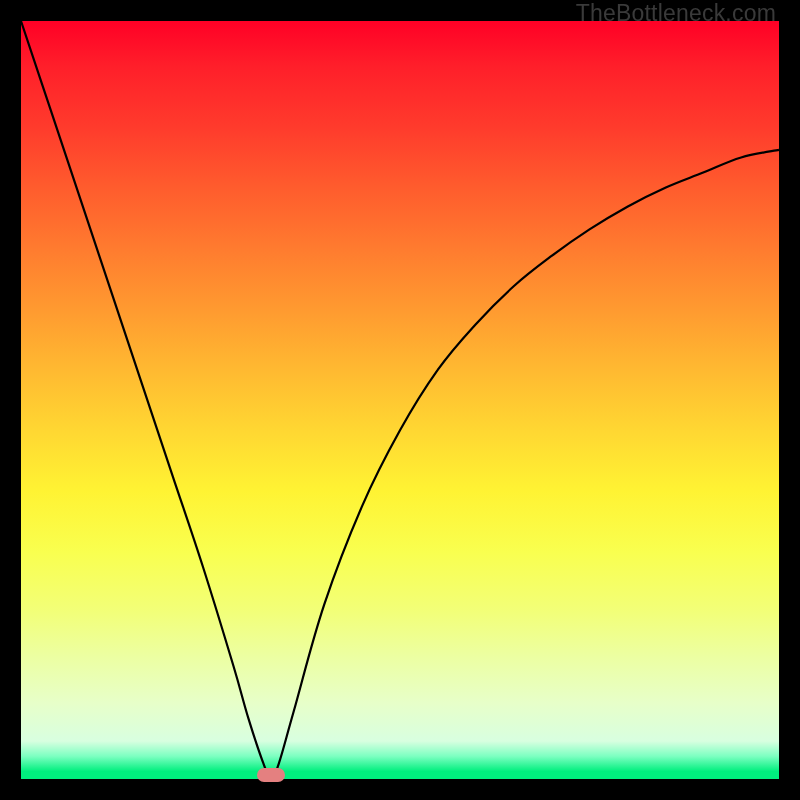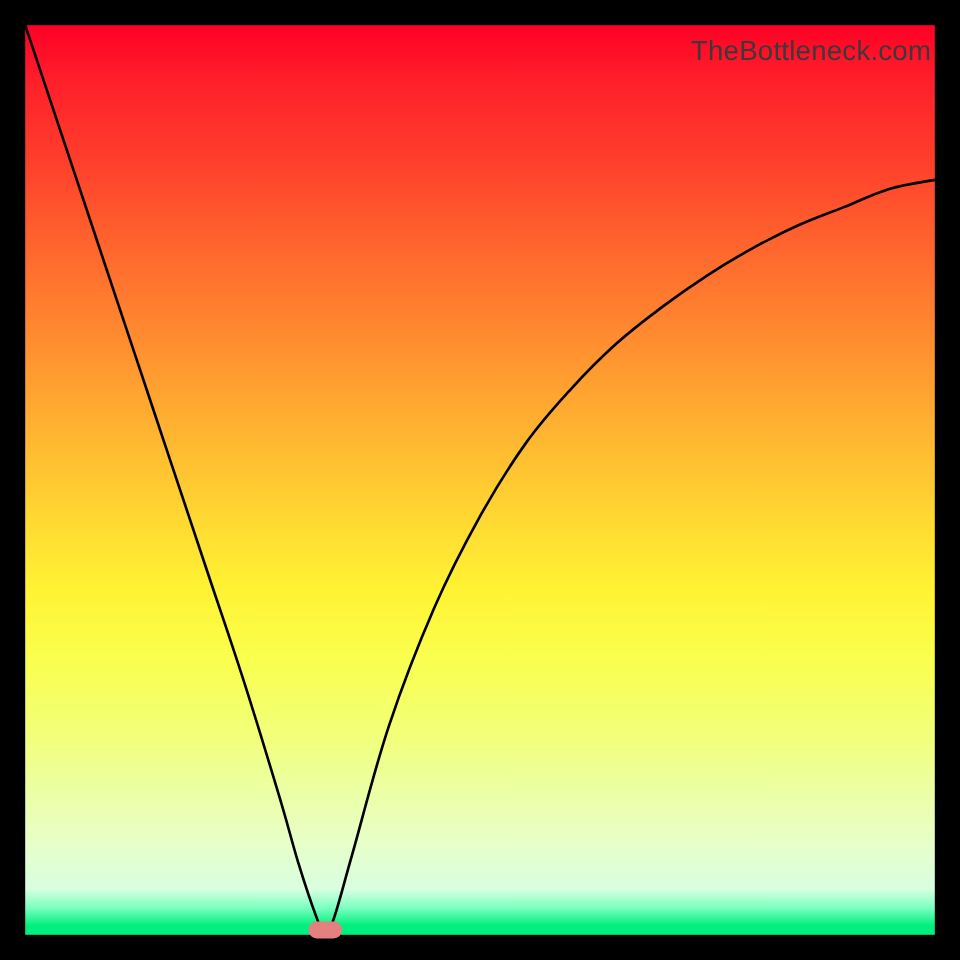--- a/index.html
+++ b/index.html
@@ -40,21 +40,20 @@
   }
   .watermark {
     position: absolute;
     top: 0px;
     right: 24px;
     color: #3a3a3a;
     font-size: 23px;
     letter-spacing: 0.2px;
     font-weight: 400;
     user-select: none;
-    margin-top: 29px;
   }
   .marker {
     position: absolute;
     width: 28px;
     height: 14px;
     background: #e48080;
     border-radius: 7px;
     transform: translate(-50%, -50%);
   }
   svg.curve {

